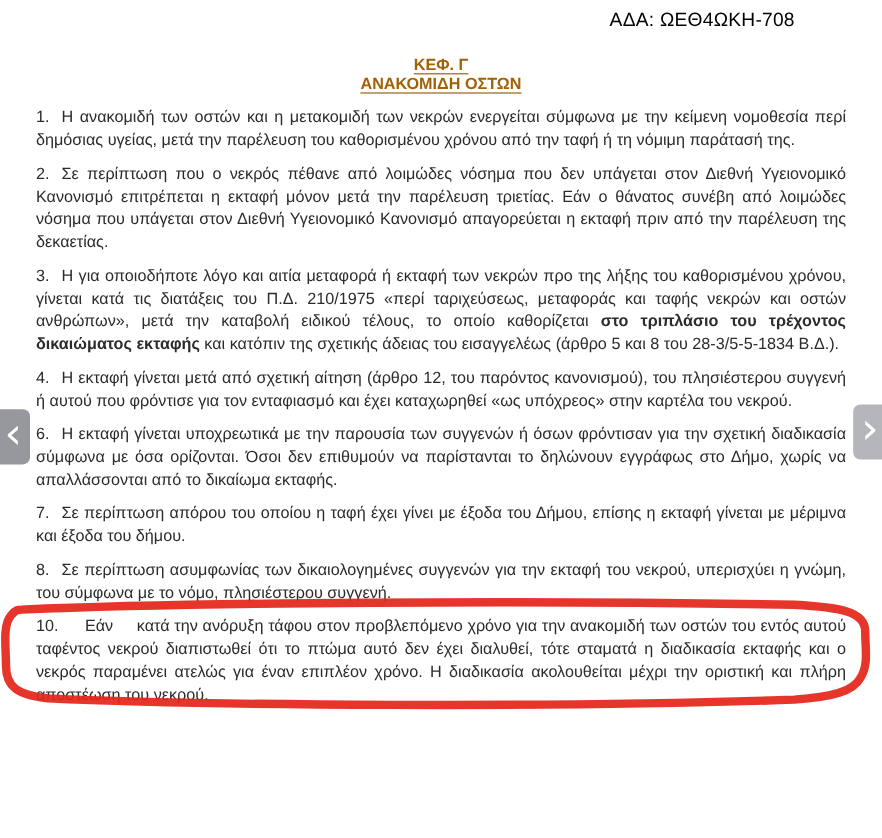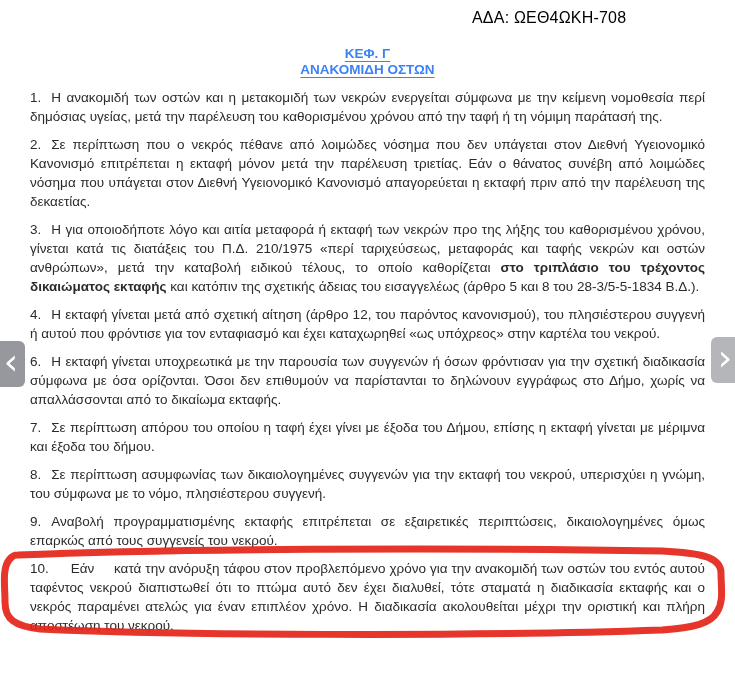--- a/index.html
+++ b/index.html
@@ -8,32 +8,32 @@
     width: 735px;
     height: 698px;
     overflow: hidden;
     background: #ffffff;
     font-family: "Liberation Sans", "DejaVu Sans", sans-serif;
     color: #2b2b2b;
   }
   .ada {
     position: absolute;
     top: 9px;
-    left: 472px;
+    left: 508px;
     font-size: 16px;
     letter-spacing: 0.2px;
     color: #000000;
     white-space: nowrap;
   }
   .headings {
     padding-top: 47px;
     text-align: center;
     font-weight: bold;
     font-size: 13.5px;
-    color: #3b82f6;
+    color: #a16207;
   }
   .h { line-height: 14px; }
   .h.underline { text-decoration: underline; text-underline-offset: 3px; }
   .h2 { margin-top: 2px; }
   .h3 { margin-top: 13px; }
   .doc-body {
     margin: 11px 30px 0 30px;
     font-size: 13.5px;
     line-height: 19px;
     text-align: justify;
@@ -107,21 +107,20 @@
 
     <p class="para"><span class="pnum">4.</span><span class="ptext">Η εκταφή γίνεται μετά από σχετική αίτηση (άρθρο 12, του παρόντος κανονισμού), του πλησιέστερου συγγενή ή αυτού που φρόντισε για τον ενταφιασμό και έχει καταχωρηθεί «ως υπόχρεος» στην καρτέλα του νεκρού.</span></p>
 
 
     <p class="para"><span class="pnum">6.</span><span class="ptext">Η εκταφή γίνεται υποχρεωτικά με την παρουσία των συγγενών ή όσων φρόντισαν για την σχετική διαδικασία σύμφωνα με όσα ορίζονται. Όσοι δεν επιθυμούν να παρίστανται το δηλώνουν εγγράφως στο Δήμο, χωρίς να απαλλάσσονται από το δικαίωμα εκταφής.</span></p>
 
     <p class="para"><span class="pnum">7.</span><span class="ptext">Σε περίπτωση απόρου του οποίου η ταφή έχει γίνει με έξοδα του Δήμου, επίσης η εκταφή γίνεται με μέριμνα και έξοδα του δήμου.</span></p>
 
     <p class="para"><span class="pnum">8.</span><span class="ptext">Σε περίπτωση ασυμφωνίας των δικαιολογημένες συγγενών για την εκταφή του νεκρού, υπερισχύει η γνώμη, του σύμφωνα με το νόμο, πλησιέστερου συγγενή.</span></p>
 
-    <p class="para"><span class="pnum">9.</span><span class="ptext">Αναβολή προγραμματισμένης εκταφής επιτρέπεται σε εξαιρετικές περιπτώσεις, δικαιολογημένες όμως επαρκώς από τους συγγενείς του νεκρού.</span></p>
 
     <div class="para10-wrap">
       <svg class="red-circle" viewBox="0 0 735 100" preserveAspectRatio="none" xmlns="http://www.w3.org/2000/svg">
         <path d="M 18 11
                  C 160 5, 440 3, 662 7
                  C 698 9, 721 12, 721 29
                  C 721 44, 724 57, 717 68
                  C 711 79, 694 84, 662 86
                  C 470 93, 165 91, 40 85
                  C 14 82, 5 75, 5 58

